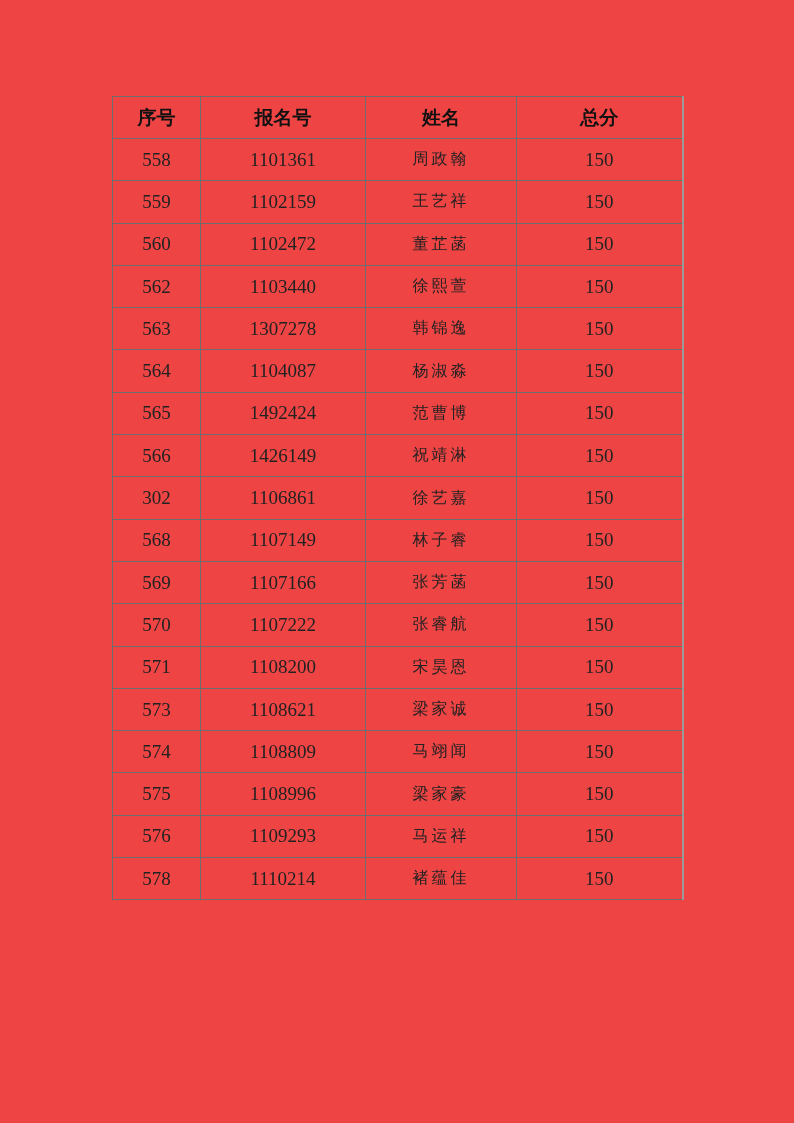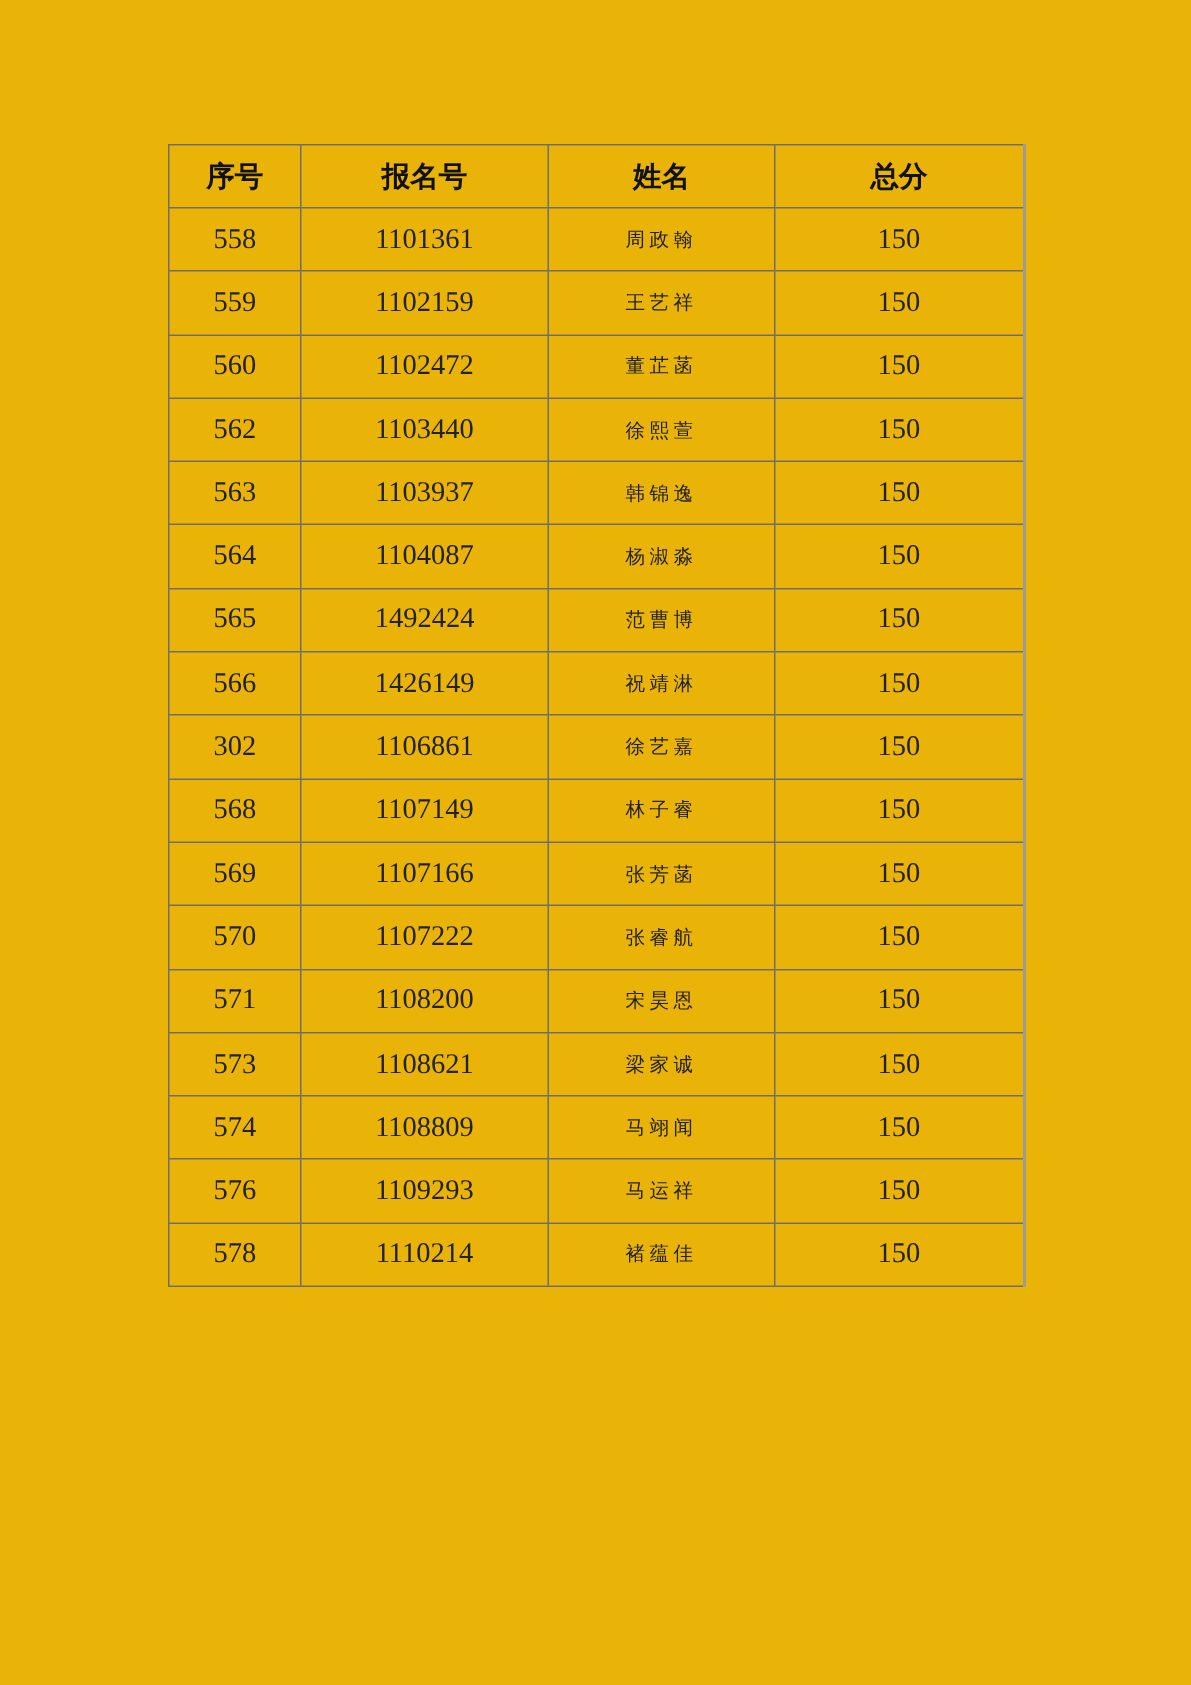--- a/index.html
+++ b/index.html
@@ -12,21 +12,21 @@
       height: 1123px;
       position: relative;
       overflow: hidden;
     }
     .page {
       position: absolute;
       left: 0;
       top: 0;
       width: 794px;
       height: 1123px;
-      background: #eab308;
+      background: #ef4444;
     }
     table.score-table {
       position: absolute;
       left: 112px;
       top: 96px;
       width: 570px;
       border-collapse: collapse;
       table-layout: fixed;
     }
     table.score-table col.c1 { width: 88px; }
@@ -52,21 +52,21 @@
       height: 41.3px;
       font-family: "DejaVu Serif", "Liberation Serif", serif;
       font-size: 18px;
     }
     table.score-table td.num {
       font-family: "Liberation Serif", "DejaVu Serif", serif;
       font-size: 19px;
     }
     table.score-table td.name {
       letter-spacing: 3px;
-      font-size: 13px;
+      font-size: 16px;
     }
     table.score-table th:last-child,
     table.score-table td:last-child {
       border-right: 2px solid #9a9a9a;
     }
   </style>
 </head>
 <body>
 
 <div class="page">
@@ -105,21 +105,21 @@
         <td class="num">150</td>
       </tr>
       <tr>
         <td class="num">562</td>
         <td class="num">1103440</td>
         <td class="name">徐熙萱</td>
         <td class="num">150</td>
       </tr>
       <tr>
         <td class="num">563</td>
-        <td class="num">1103937</td>
+        <td class="num">1307278</td>
         <td class="name">韩锦逸</td>
         <td class="num">150</td>
       </tr>
       <tr>
         <td class="num">564</td>
         <td class="num">1104087</td>
         <td class="name">杨淑淼</td>
         <td class="num">150</td>
       </tr>
       <tr>
@@ -167,20 +167,26 @@
       <tr>
         <td class="num">573</td>
         <td class="num">1108621</td>
         <td class="name">梁家诚</td>
         <td class="num">150</td>
       </tr>
       <tr>
         <td class="num">574</td>
         <td class="num">1108809</td>
         <td class="name">马翊闻</td>
+        <td class="num">150</td>
+      </tr>
+      <tr>
+        <td class="num">575</td>
+        <td class="num">1108996</td>
+        <td class="name">梁家豪</td>
         <td class="num">150</td>
       </tr>
       <tr>
         <td class="num">576</td>
         <td class="num">1109293</td>
         <td class="name">马运祥</td>
         <td class="num">150</td>
       </tr>
       <tr>
         <td class="num">578</td>

